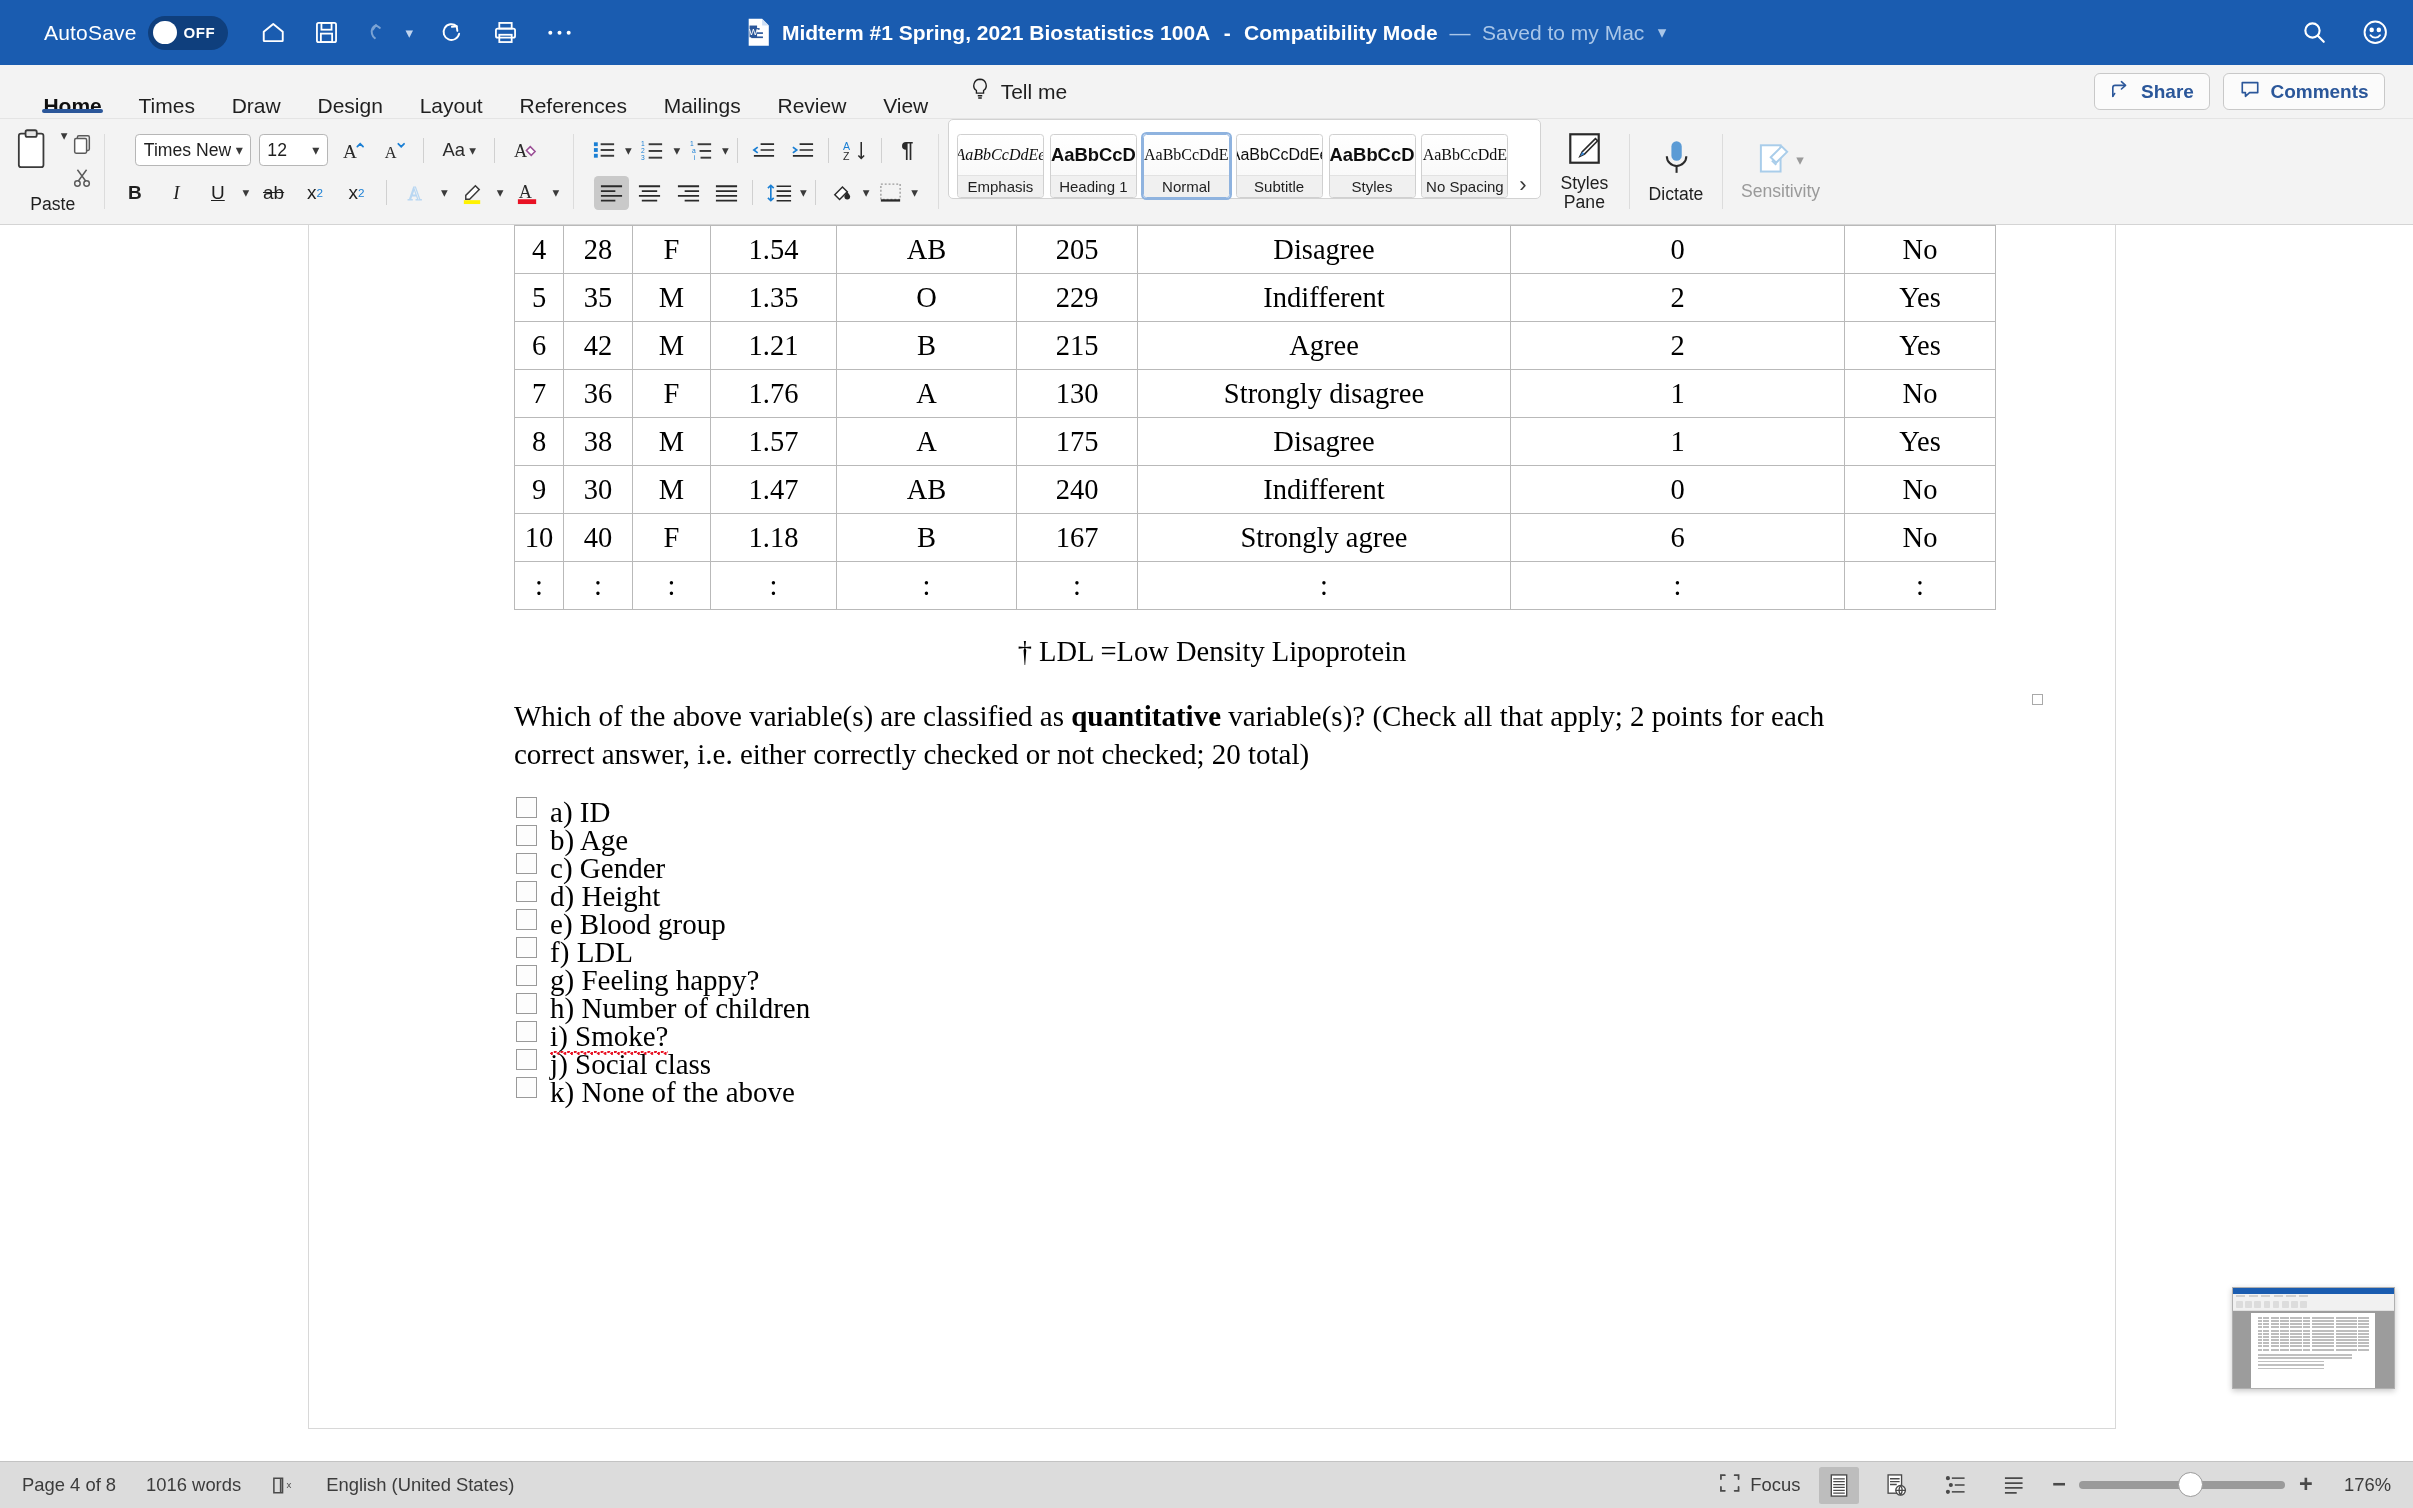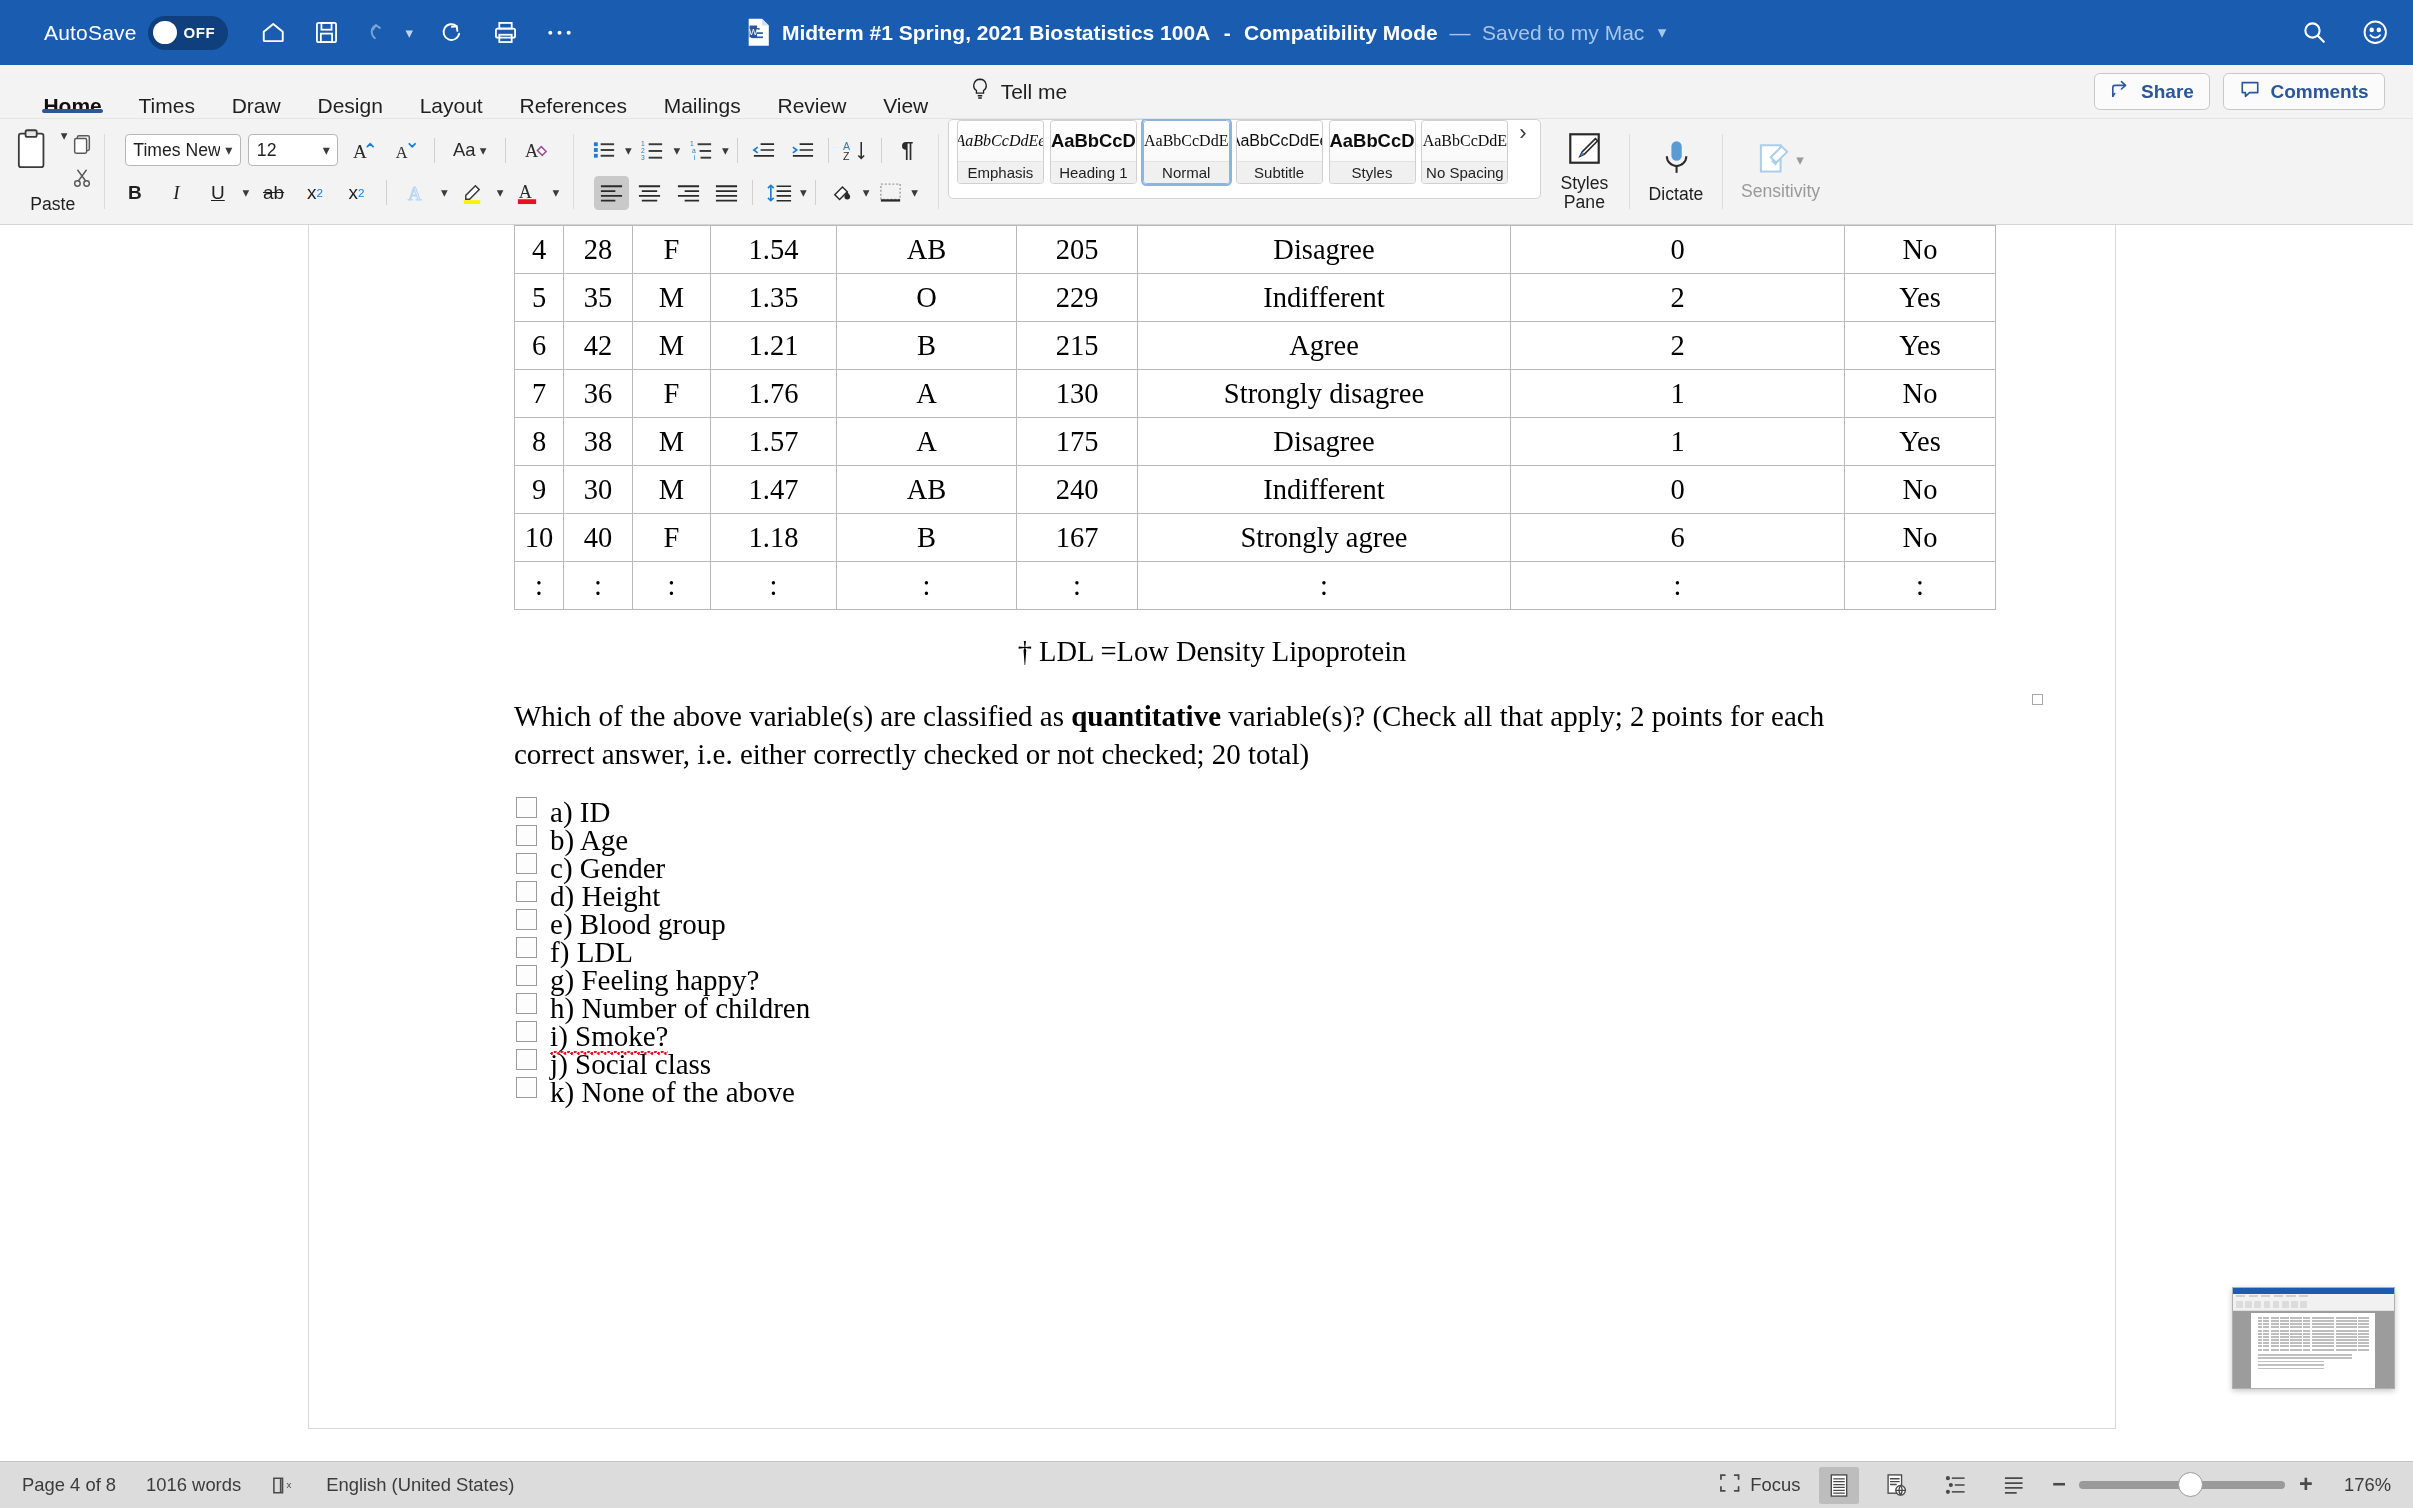--- a/index.html
+++ b/index.html
@@ -90,21 +90,21 @@
 
   
   .font-group { flex-direction: column; justify-content: center; gap: 8.4px; }
   .font-row { display: flex; align-items: center; gap: 7.5px; }
   .combo {
     display: flex; align-items: center; justify-content: space-between;
     border: 0.8px solid #b6b6b6; border-radius: 4.2px; background: #ffffff;
     height: 32px; padding: 0 7.5px; font-size: 17.6px; color: #1f1f1f;
   }
   .combo.font-name { width: 116px; }
-  .combo.font-size { width: 90px; }
+  .combo.font-size { width: 69px; }
   .combo .cv { overflow: hidden; white-space: nowrap; }
   .combo .cx { color: #3a3a3a; font-size: 14.2px; margin-left: 5px; }
   .ico-btn {
     width: 34px; height: 34px; display: flex; align-items: center; justify-content: center;
     border-radius: 4.2px; font-size: 19px; color: #1f1f1f;
   }
   .ico-btn.wide { width: auto; padding: 0 5.9px; gap: 4.2px; }
   .vsep { width: 0.8px; height: 25px; background: #d0d0d0; margin: 0 5px; }
   .bld { font-weight: 700; }
   .itl { font-style: italic; font-family: "Liberation Serif", serif; }
@@ -118,21 +118,21 @@
   .para-group { flex-direction: column; justify-content: center; gap: 8.4px; }
   .para-row { display: flex; align-items: center; gap: 3.4px; }
   .para-btn {
     width: 35px; height: 34px; display: flex; align-items: center; justify-content: center;
     border-radius: 4.2px;
   }
   .para-btn.sel { background: #c9c9c9; }
 
   
   .styles-gallery {
-    display: flex; align-items: flex-start; gap: 5.9px;
+    display: flex; align-items: flex-end; gap: 5.9px;
     border: 0.8px solid #d2d2d2; border-radius: 5px; background: #ffffff;
     height: 80px; padding: 0 8.4px; margin: 0 3.4px;
   }
   .style-card {
     width: 87px; height: 64px; border: 0.8px solid #d0d0d0; border-radius: 3.4px;
     background: linear-gradient(#ffffff, #f6f6f6);
     display: flex; flex-direction: column; overflow: hidden;
   }
   .style-card.sel { outline: 2.5px solid #8fb3df; outline-offset: 0.8px; border-color: #8fb3df; }
   .style-preview {

